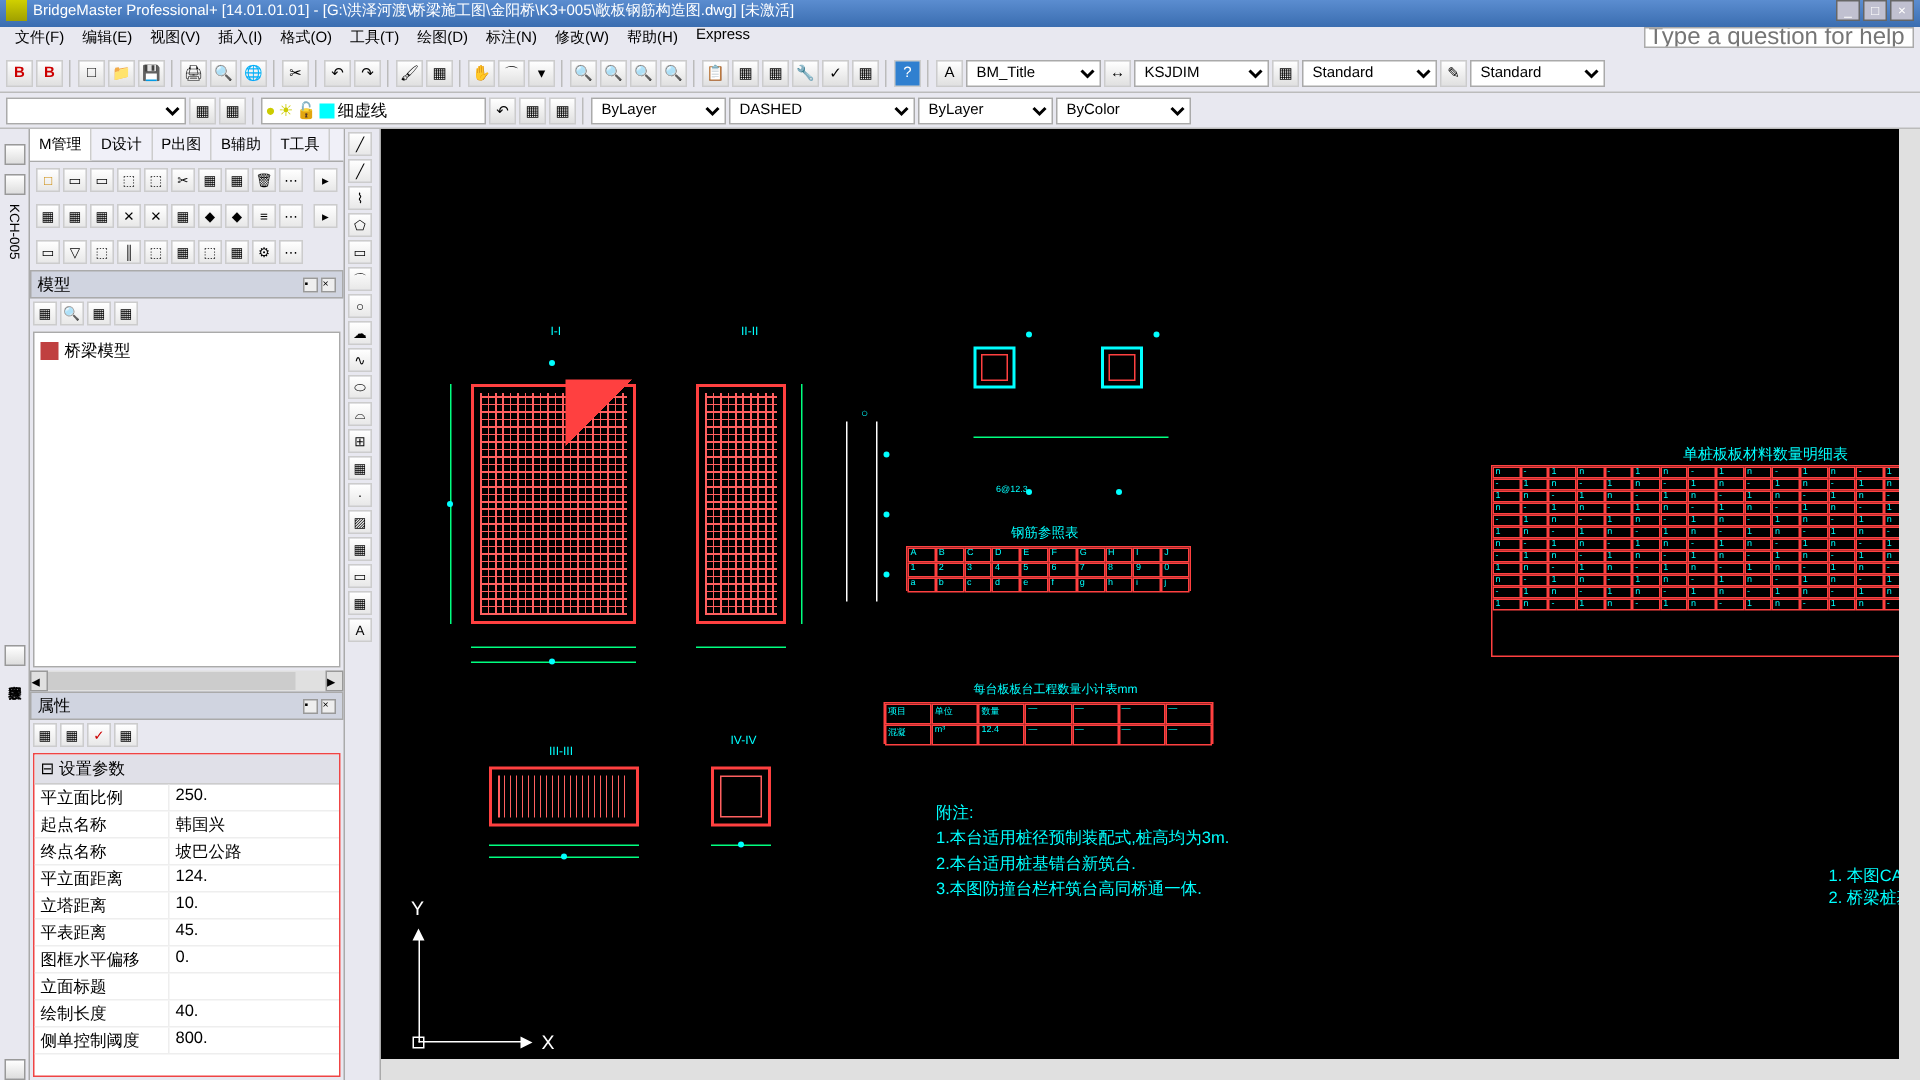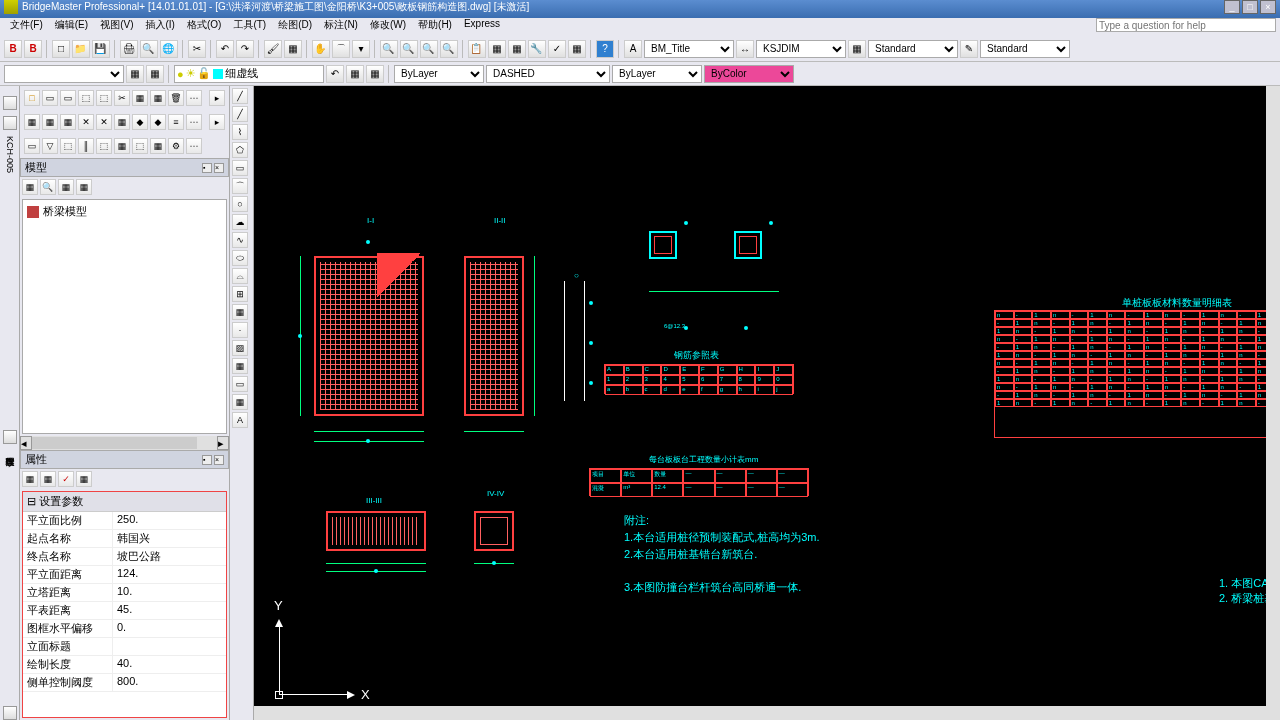--- a/index.html
+++ b/index.html
@@ -8,21 +8,21 @@
 
 .title-bar { height: 18px; background: linear-gradient(#5b8dd0, #3a6db0); color: #fff; display: flex; align-items: flex-start; padding: 0 4px; }
 .title-bar .icon { width: 14px; height: 14px; background: linear-gradient(#d0d000, #a0a000); margin-right: 4px; }
 .title-bar span { font-size: 10px; }
 .win-controls { margin-left: auto; display: flex; gap: 2px; }
 .win-btn { width: 16px; height: 14px; background: #c0c0d0; border: 1px solid #666; display: flex; align-items: center; justify-content: center; font-size: 9px; cursor: pointer; }
 
 
 .menu-bar { height: 18px; background: #e8e8f0; display: flex; align-items: flex-start; padding: 0 4px; }
 .menu-item { padding: 0 6px; font-size: 10px; cursor: pointer; }
-.help-input { margin-left: auto; border: 1px solid #aaa; width: 180px; height: 14px; padding: 0 2px; font-size: 10px; color: #999; }
+.help-input { margin-left: auto; border: 1px solid #aaa; width: 180px; height: 14px; padding: 0 2px; font-size: 16px; color: #999; }
 
 
 .toolbar-row { height: 26px; background: #e8e8f0; border-bottom: 1px solid #bbb; display: flex; align-items: center; padding: 0 4px; gap: 2px; }
 .tb-btn { width: 18px; height: 18px; border: 1px solid #ccc; background: linear-gradient(#fff,#e0e0e0); cursor: pointer; display: inline-flex; align-items: center; justify-content: center; font-size: 10px; }
 .tb-sep { width: 2px; height: 18px; border-left: 1px solid #bbb; margin: 0 2px; }
 .tb-select { height: 18px; border: 1px solid #aaa; background: #fff; font-size: 10px; padding: 0 2px; }
 .tb-wide { width: 120px; }
 .tb-med { width: 90px; }
 .tb-layer { display: flex; align-items: center; gap: 2px; width: 150px; border: 1px solid #aaa; background: #fff; height: 18px; padding: 0 2px; }
 
@@ -185,37 +185,44 @@
     <span style="background:#0ff;width:10px;height:10px;display:inline-block"></span>
     <span>细虚线</span>
   </div>
   <div class="tb-btn">↶</div>
   <div class="tb-btn">▦</div>
   <div class="tb-btn">▦</div>
   <div class="tb-sep"></div>
   <select class="tb-select tb-med"><option>ByLayer</option></select>
   <select class="tb-select tb-med" style="width:124px"><option>DASHED</option></select>
   <select class="tb-select tb-med"><option>ByLayer</option></select>
-  <select class="tb-select tb-med" style="background:#ec4899"><option>ByColor</option></select>
+  <select class="tb-select tb-med" style="background:#ffffff"><option>ByColor</option></select>
 </div>
 
 <div class="main">
 
   <div class="far-left">
     <div class="fl-btn"></div>
     <div class="fl-btn"></div>
     <div class="fl-text">KCH-005</div>
     <div style="flex:1"></div>
     <div class="fl-btn"></div>
     <div class="fl-text">数据字段管理</div>
     <div style="flex:1"></div>
     <div class="fl-btn"></div>
   </div>
 
   <div class="left-panel">
+    <div class="tab-strip">
+      <div class="tab active">M管理</div>
+      <div class="tab">D设计</div>
+      <div class="tab">P出图</div>
+      <div class="tab">B辅助</div>
+      <div class="tab">T工具</div>
+    </div>
 
     <div class="toolbox">
       <div class="tool-btn" style="color:#c80">□</div>
       <div class="tool-btn">▭</div>
       <div class="tool-btn">▭</div>
       <div class="tool-btn">⬚</div>
       <div class="tool-btn">⬚</div>
       <div class="tool-btn">✂</div>
       <div class="tool-btn">▦</div>
       <div class="tool-btn">▦</div>
@@ -459,25 +466,25 @@
         <div class="cad-cell">混凝</div>
           <div class="cad-cell">m³</div>
           <div class="cad-cell">12.4</div>
           <div class="cad-cell">—</div>
           <div class="cad-cell">—</div>
           <div class="cad-cell">—</div>
           <div class="cad-cell">—</div>
       </div>
     </div>
 
-    <div class="cad-text" style="left:370px;top:427px">
+    <div class="cad-text" style="left:370px;top:448px">
       <div>附注:</div>
       <div style="margin-top:2px">1.本台适用桩径预制装配式,桩高均为3m.</div>
       <div style="margin-top:2px">2.本台适用桩基错台新筑台.</div>
-      <div style="margin-top:18px">3.本图防撞台栏杆筑台高同桥通一体.</div>
+      <div style="margin-top:2px">3.本图防撞台栏杆筑台高同桥通一体.</div>
     </div>
 
     <div class="cad-text" style="left:112px;top:410px">III-III</div>
     <div class="cad-text" style="left:233px;top:403px">IV-IV</div>
 
     <div class="section" style="left:72px;top:425px">
       <div class="rebar-cage" style="width:100px;height:40px">
         <div style="position:absolute;inset:4px;background-image:repeating-linear-gradient(90deg,#ff6060 0 1px,transparent 1px 4px)"></div>
       </div>
       <div class="dim-line dim-h" style="left:0;top:52px;width:100px"></div>

